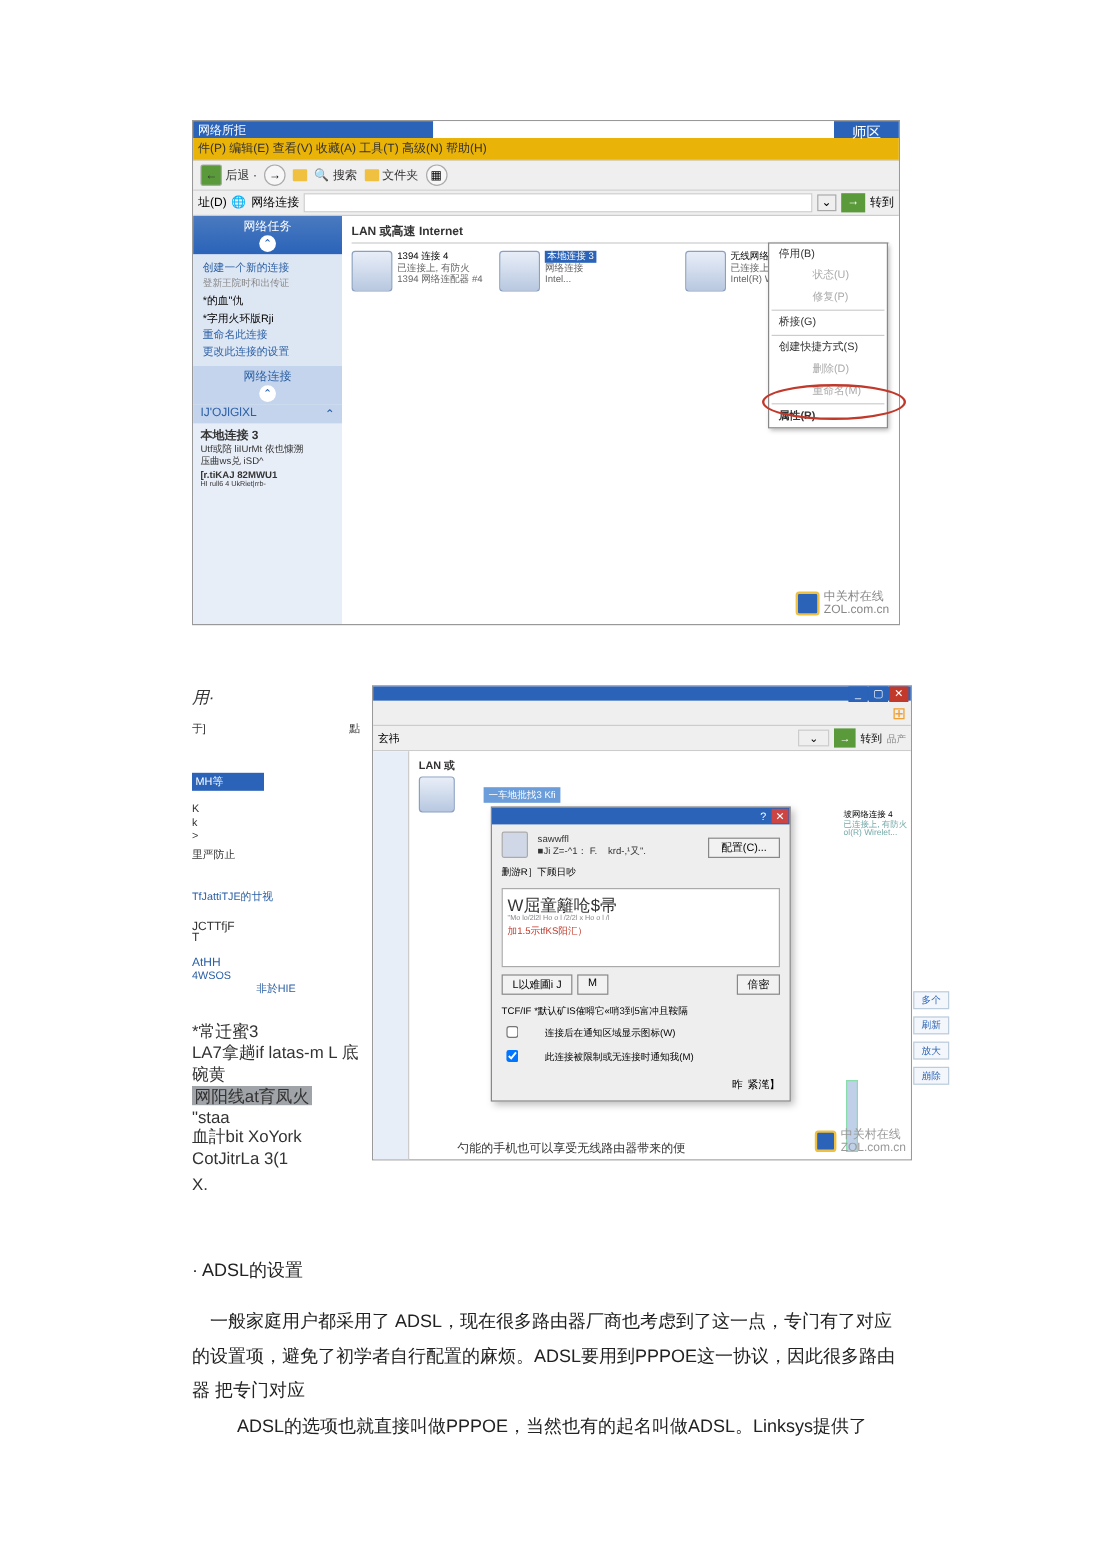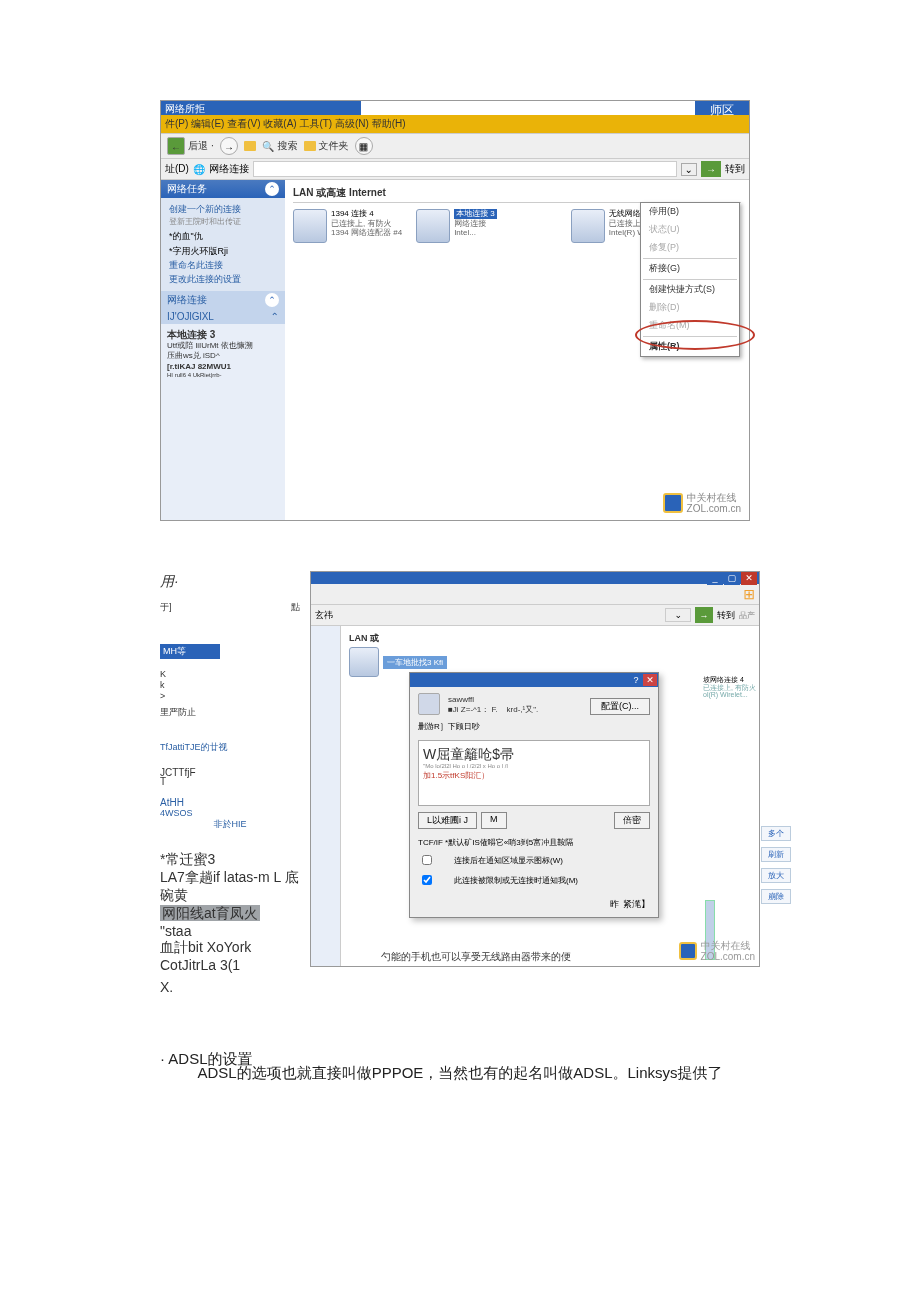--- a/index.html
+++ b/index.html
@@ -14,37 +14,37 @@
   .shot1-top .rbadge { background: #2a63b8; color: #fff; font-size: 12px; padding: 1px 8px; width: 54px; text-align: center; }
   .menubar { font-size: 10px; color: #333; padding: 2px 4px; border-bottom: 1px solid #ccc; background: #eab308; }
   .toolbar { display: flex; align-items: center; gap: 6px; padding: 3px 6px; border-bottom: 1px solid #ccc; background: #efefef; }
   .toolbar .btn { display: inline-flex; align-items: center; gap: 3px; font-size: 10px; color: #333; }
   .iconcircle { width: 18px; height: 18px; border: 1px solid #aaa; border-radius: 50%; display: inline-flex; justify-content: center; align-items: center; font-size: 10px; background: #f7f7f7; }
   .addrbar { display: flex; align-items: center; padding: 2px 4px; border-bottom: 1px solid #ccc; font-size: 10px; gap: 4px; background: #efefef; }
   .addrbar .spacer { flex: 1; background: #fff; height: 16px; border: 1px solid #ccc; }
   .addrbar .go { width: 20px; height: 16px; background: #5a9a3a; color: #fff; text-align: center; line-height: 16px; font-size: 10px; }
   .shot1-body { display: flex; min-height: 340px; background: #fff; }
   .sidebar { width: 124px; background: #e8eef8; display: flex; flex-direction: column; }
-  .sidehdr { background: linear-gradient(#4a7ac0, #2a63b8); color: #fff; font-size: 10px; padding: 2px 6px; display: flex; justify-content: space-between; align-items: center; }
+  .sidehdr { background: linear-gradient(#4a7ac0, #2a63b8); color: #fff; font-size: 10px; padding: 2px 6px; display: flex; justify-content: space-between; align-items: center; flex-direction: column; }
   .sidehdr .chev { width: 14px; height: 14px; background: #fff; border-radius: 50%; color: #2a63b8; text-align: center; line-height: 14px; font-size: 9px; }
   .sidebox { background: #dde6f3; padding: 4px 8px; font-size: 9px; color: #2a5fa4; line-height: 1.6; }
   .sidebox .item { display: flex; align-items: center; gap: 4px; }
   .sidehdr.lite { background: #c3d4ec; color: #2a5fa4; }
   .details-hdr { background: #c3d4ec; color: #2a5fa4; font-size: 10px; padding: 2px 6px; display: flex; justify-content: space-between; align-items: center; }
   .details-body { background: #e8eef8; font-size: 8px; color: #333; padding: 4px 6px; line-height: 1.3; }
   .mainarea { flex: 1; background: #fff; position: relative; padding: 4px 8px; }
   .grouphdr { font-size: 10px; color: #333; font-weight: bold; padding: 2px 0; border-bottom: 1px solid #ccc; }
   .conns { display: flex; gap: 14px; margin-top: 6px; }
   .conn { display: flex; gap: 4px; font-size: 8px; color: #333; }
   .conn .ico { width: 34px; height: 34px; background: linear-gradient(#e8eef8,#b8c8e0); border: 1px solid #8aa0c0; border-radius: 3px; position: relative; }
   .conn.sel .label { background: #2a63b8; color: #fff; padding: 0 2px; display: inline-block; }
   .conn .txt { line-height: 1.2; color: #666; }
   .ctxmenu { position: absolute; left: 355px; top: 22px; width: 100px; background: #fff; border: 1px solid #888; box-shadow: 2px 2px 4px rgba(0,0,0,.3); font-size: 9px; }
   .ctxmenu .mi { padding: 2px 8px; color: #333; border-bottom: 1px solid transparent; }
-  .ctxmenu .mi.dis { color: #aaa; }
+  .ctxmenu .mi.dis { color: #aaa; margin-left: 28px; }
   .ctxmenu hr { margin: 1px 2px; border: none; border-top: 1px solid #ccc; }
   .ctxmenu .mi.circled { position: relative; }
   .redoval { position: absolute; left: 350px; top: 140px; width: 120px; height: 30px; border: 2px solid #c0392b; border-radius: 50%; pointer-events: none; }
   .watermark { position: absolute; right: 8px; bottom: 6px; display: flex; align-items: center; gap: 4px; color: #888; }
   .watermark .zol-ico { width: 20px; height: 20px; background: #2a63b8; border: 2px solid #f0c040; border-radius: 3px; }
   .watermark .zol-txt { font-size: 10px; line-height: 1.1; }
 
   
   .shot2wrap { margin-top: 50px; display: flex; gap: 10px; align-items: flex-start; }
   .shot2left { width: 140px; font-size: 11px; color: #333; }
@@ -281,21 +281,21 @@
         <span class="dd">⌄</span>
         <span class="gobtn">→</span>
         <span style="font-size:9px;">转到</span>
         <span style="font-size:8px;color:#888;">品产</span>
       </div>
 
       <div class="body2">
         <div class="side2"></div>
         <div class="main2">
           <div class="lan">LAN 或</div>
-          <div style="display:flex;gap:4px;align-items:center;">
+          <div style="display:flex;gap:24px;align-items:center;">
             <div style="width:30px;height:30px;background:linear-gradient(#e8eef8,#b8c8e0);border:1px solid #8aa0c0;border-radius:3px;"></div>
             <span class="bluesel">一车地批找3 Kfi</span>
           </div>
 
           <div class="rightinfo">
             <div style="color:#000;">坡网络连接 4</div>
             <div>已连接上, 有防火</div>
             <div>ol(R) Wirelet...</div>
           </div>
 
@@ -357,16 +357,17 @@
             </div>
           </div>
           <div class="caption">勺能的手机也可以享受无线路由器带来的便</div>
         </div>
       </div>
     </div>
   </div>
 
   <div class="text-block">
     <div class="bullet">· ADSL的设置</div>
+    <p class="p1">一般家庭用户都采用了 ADSL，现在很多路由器厂商也考虑到了这一点，专门有了对应 的设置项，避免了初学者自行配置的麻烦。ADSL要用到PPPOE这一协议，因此很多路由器 把专门对应</p>
     <p class="p2" style="margin-top:-14px;">ADSL的选项也就直接叫做PPPOE，当然也有的起名叫做ADSL。Linksys提供了</p>
   </div>
 
 </div>
 
 </body></html>

